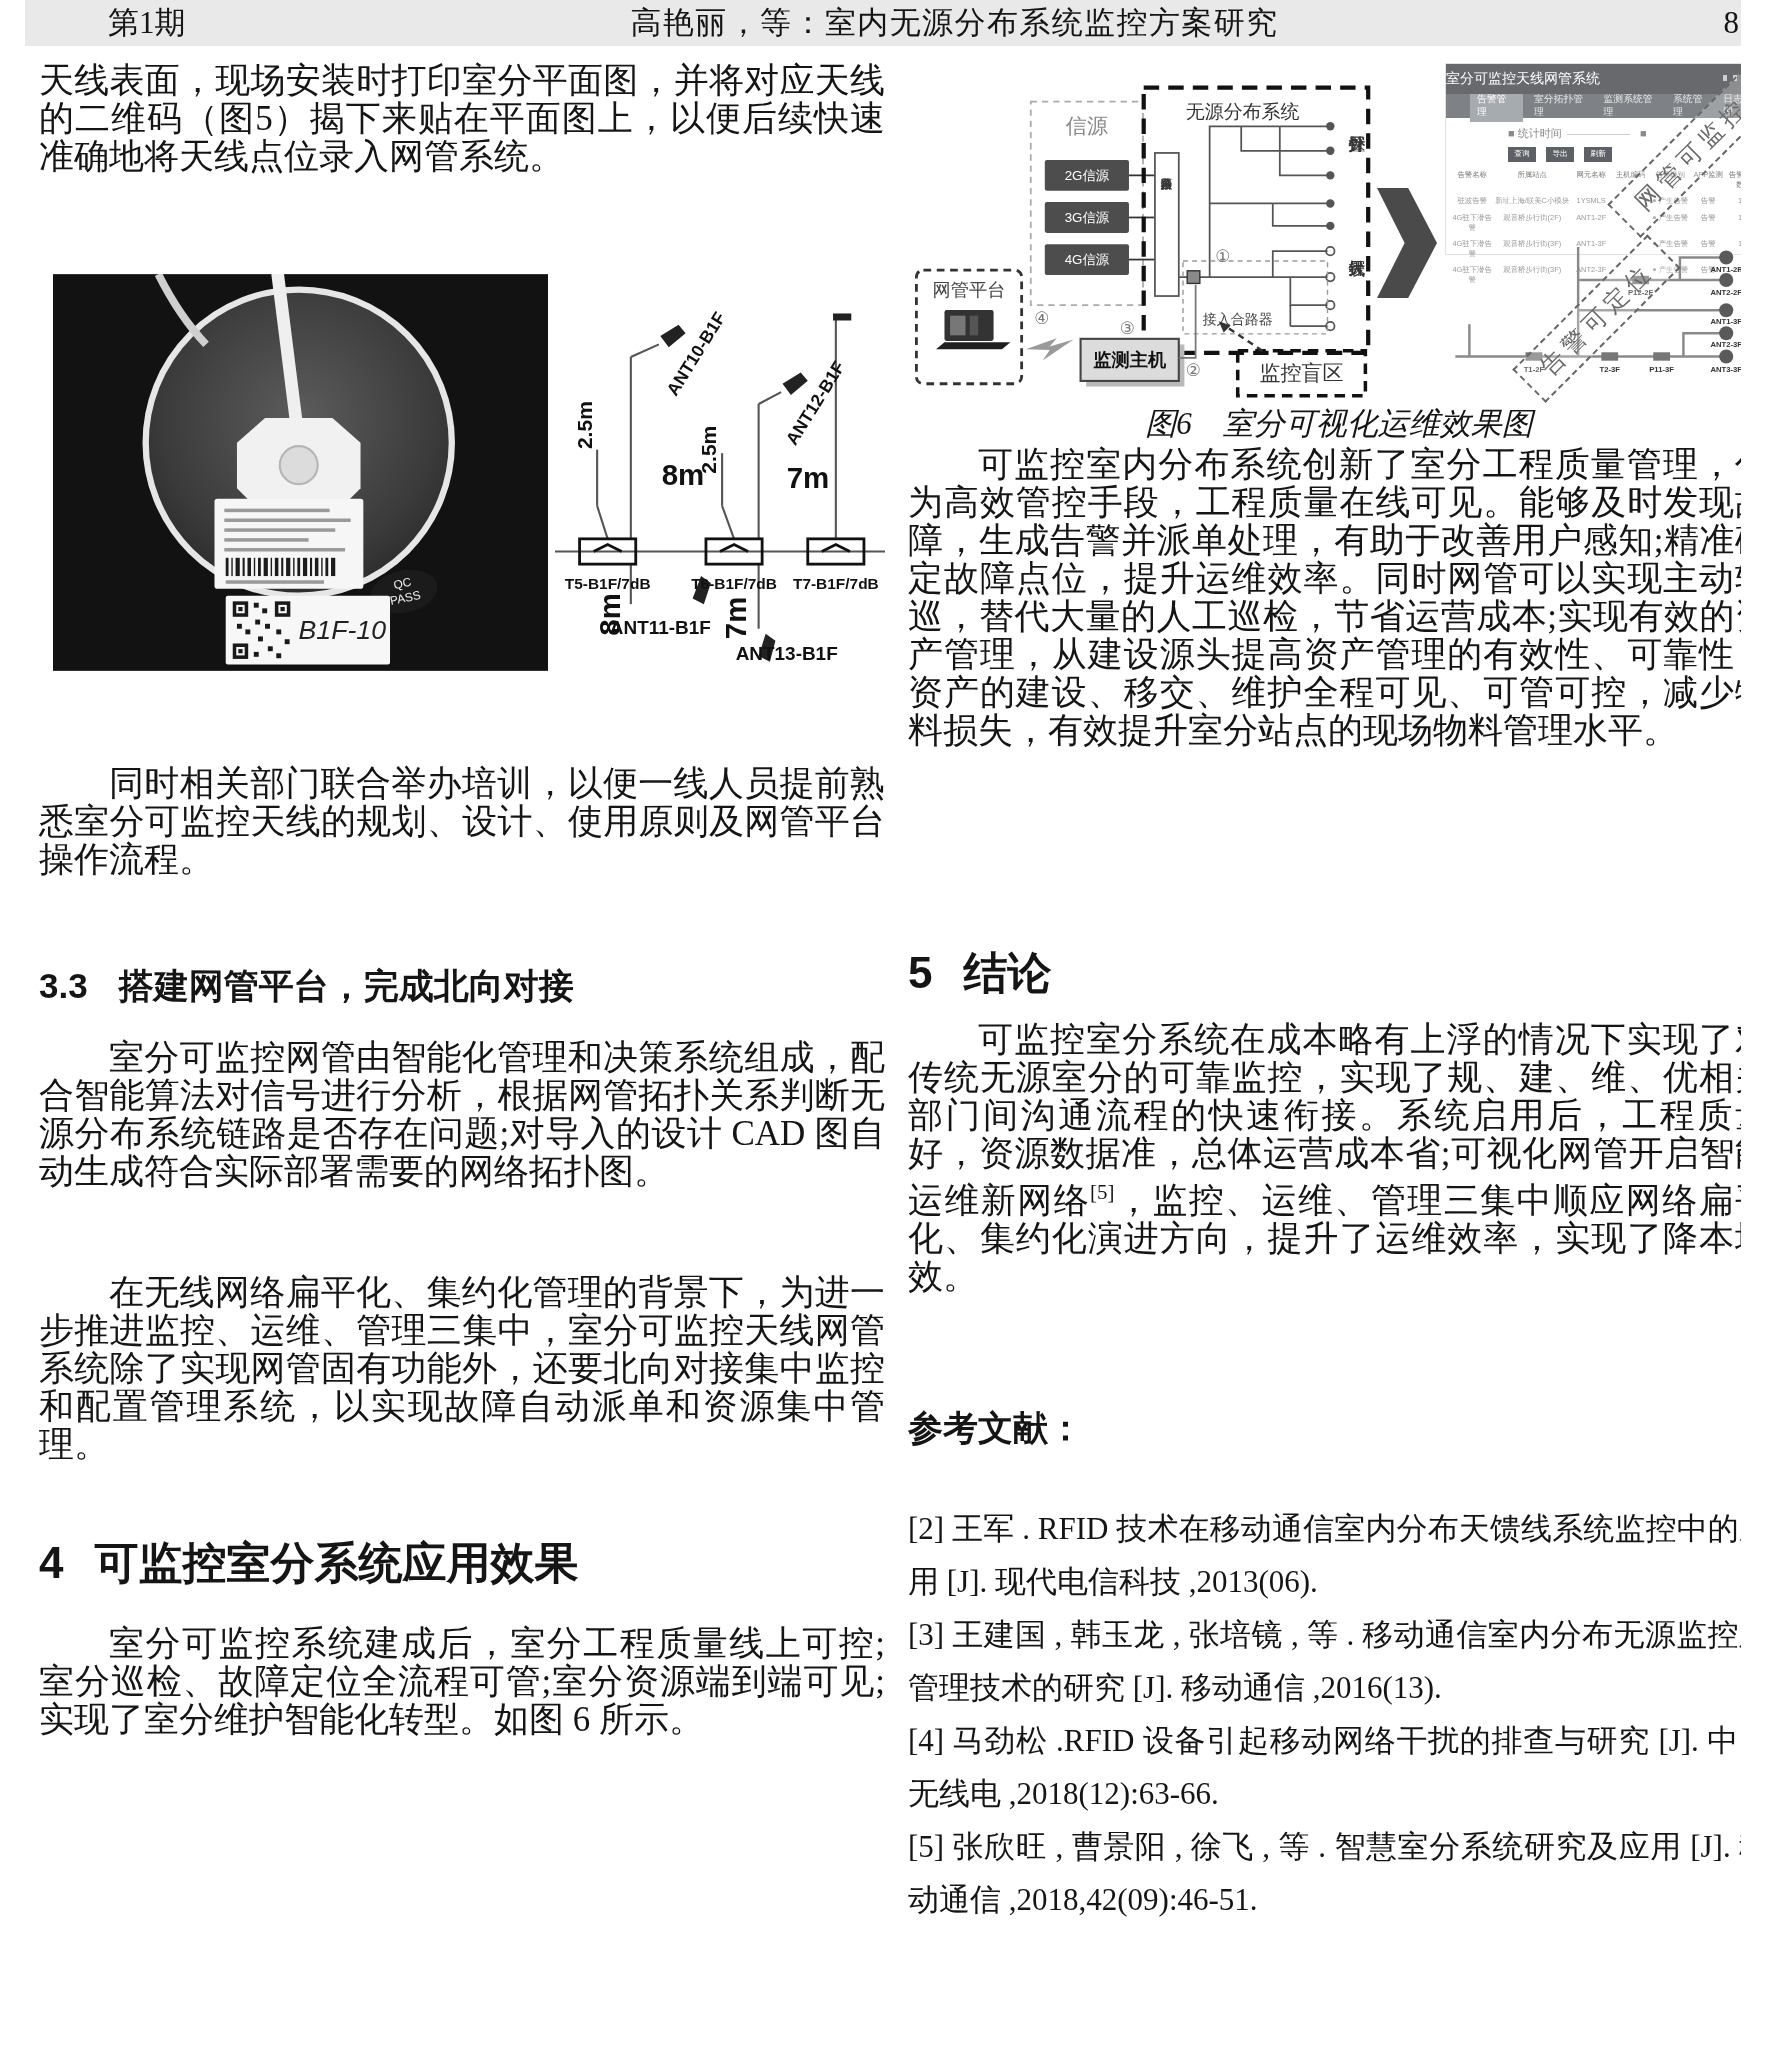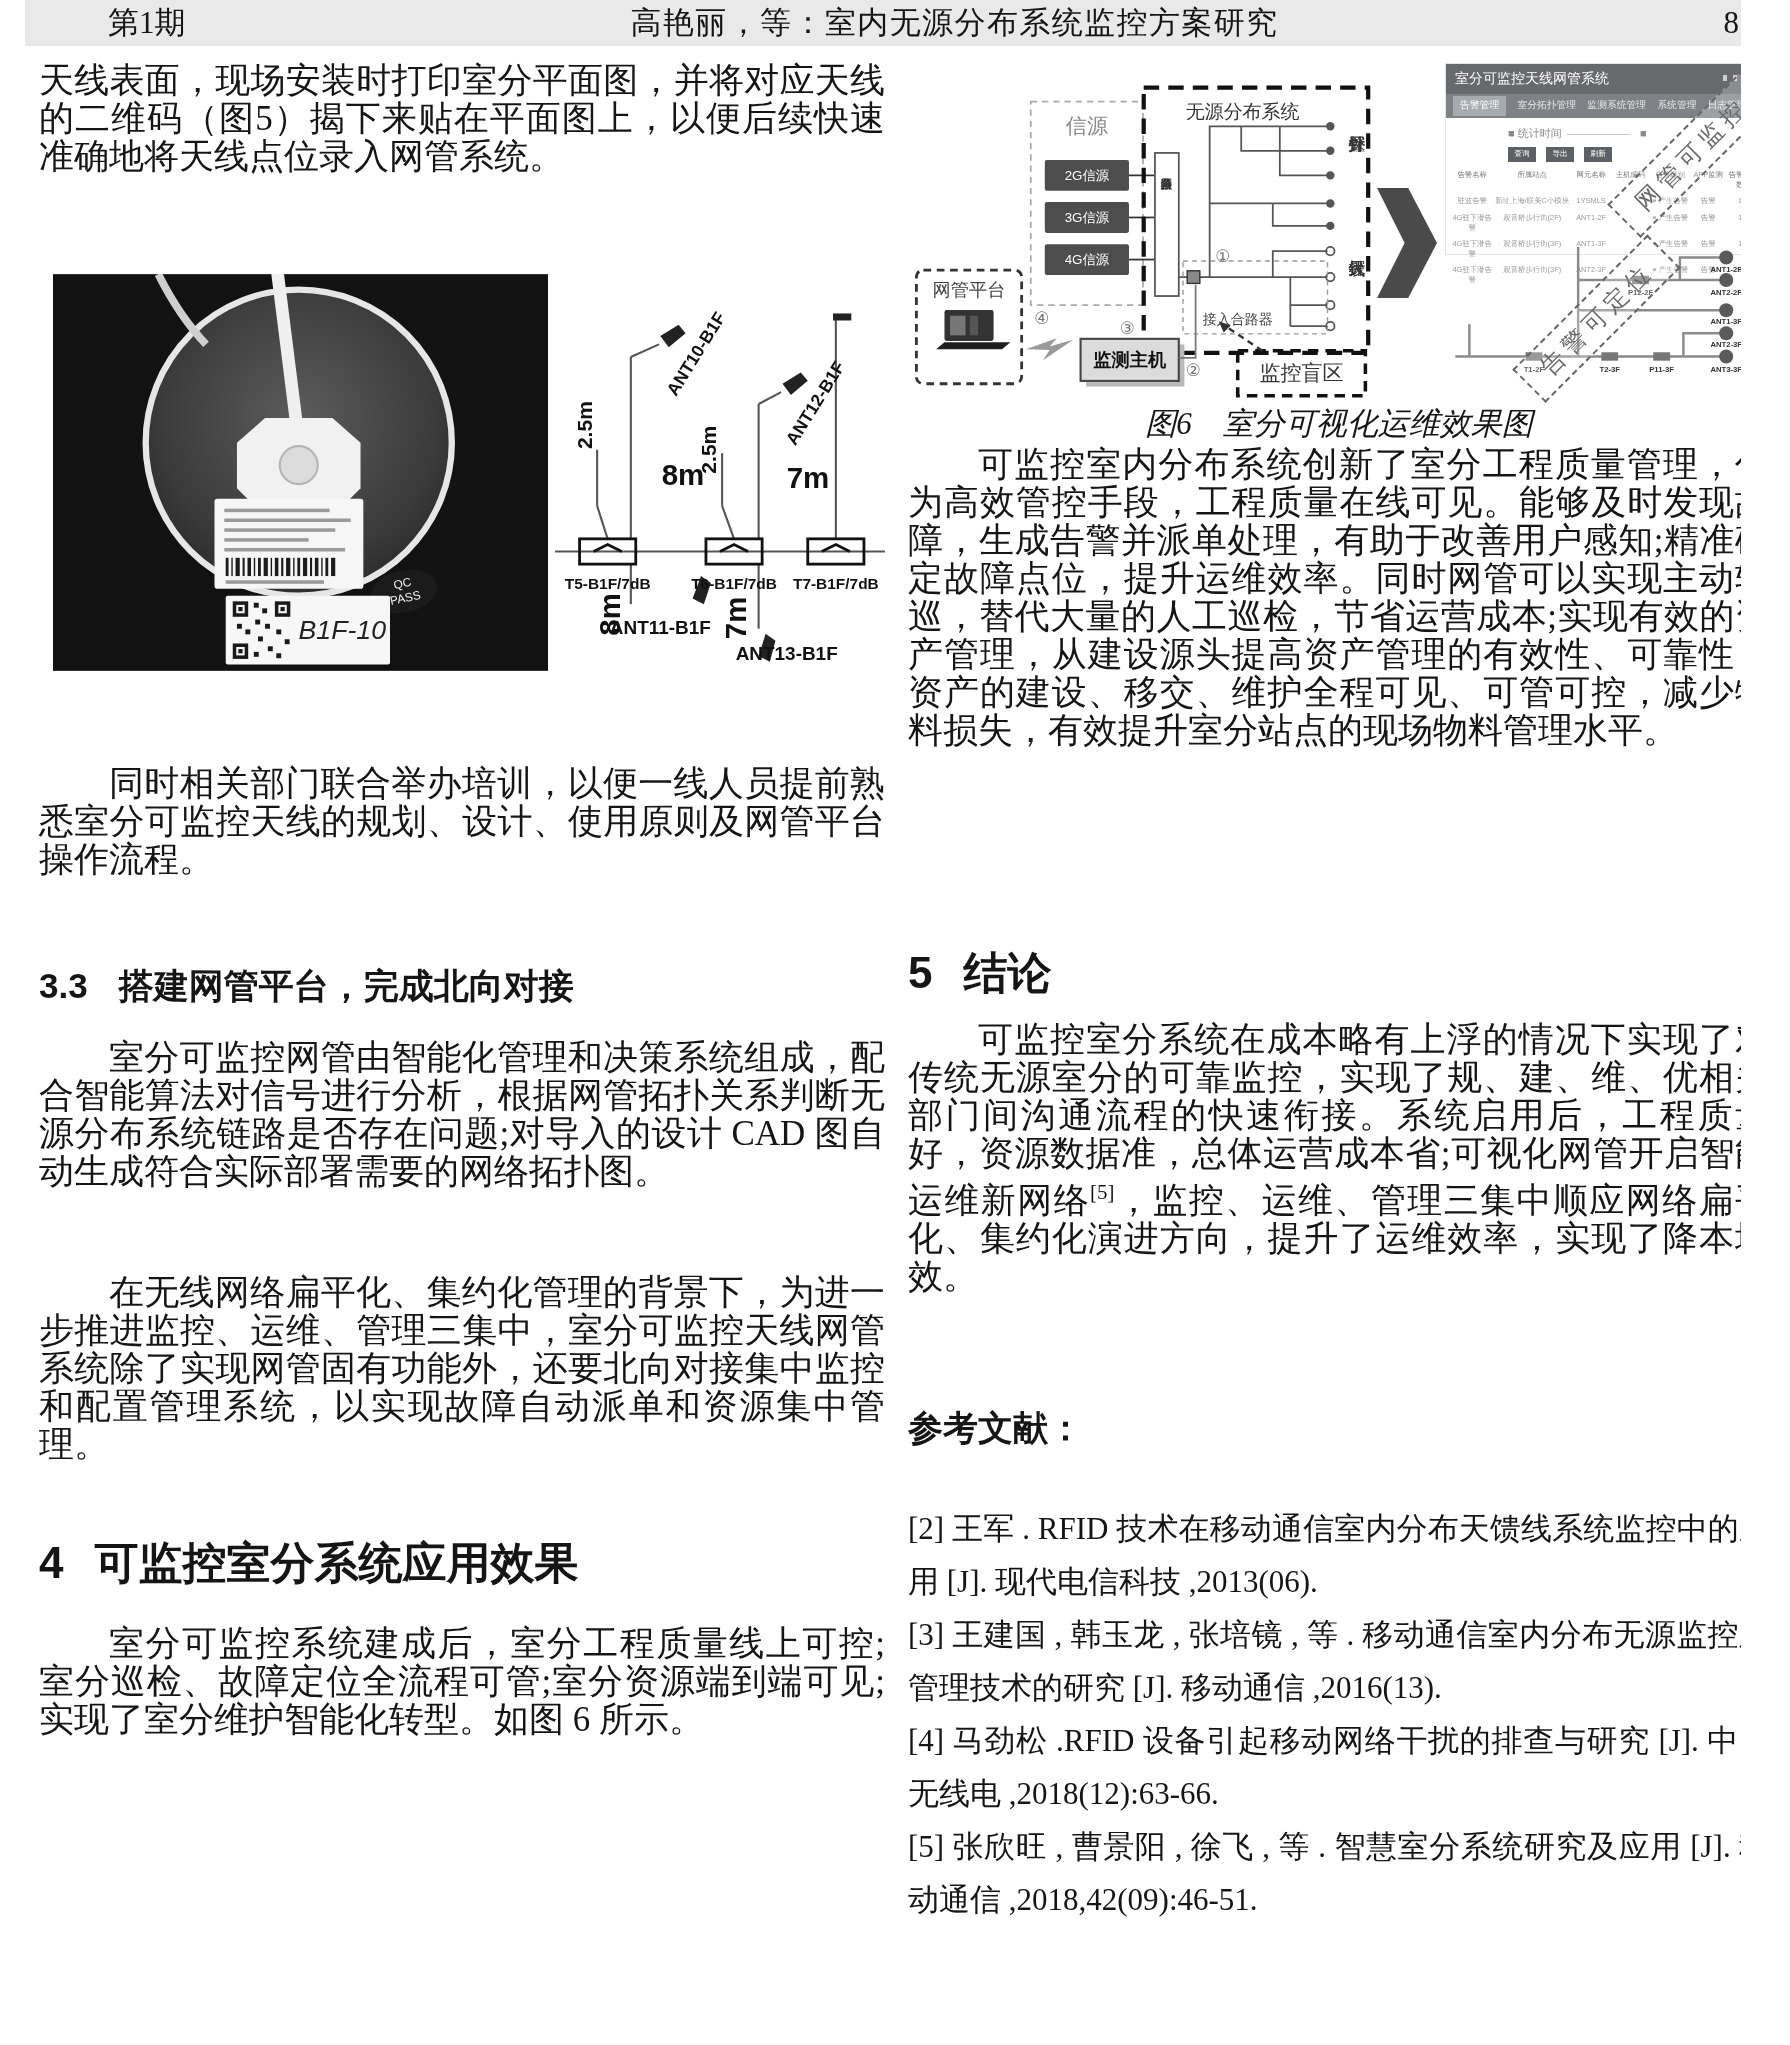--- a/index.html
+++ b/index.html
@@ -30,25 +30,25 @@
   #fig5-photo{position:absolute;left:0;top:0;}
   #fig5-diagram{position:absolute;left:502px;top:0;}
   
   #fig6{position:absolute;left:908px;top:63px;width:862px;height:337px;}
   #fig6-left{position:absolute;left:0;top:0;}
   .chevron{position:absolute;left:469px;top:125px;width:60px;height:110px;background:#4a4a4a;
            clip-path:polygon(0 0,52% 0,100% 50%,52% 100%,0 100%,46% 50%);}
   .ui{position:absolute;left:537px;top:0;width:316px;background:#fff;border:0.7px solid #e2e2e2;
       font-family:"Liberation Sans","DejaVu Sans",sans-serif;}
   .ui-title{height:29.5px;background:#67696d;color:#fff;font-size:14px;line-height:29.5px;
-            padding-left:9px;position:relative;}
+            padding-left:0;position:relative;}
   .ui-dots{position:absolute;right:7px;top:11.2px;width:32px;height:5.6px;
            background:repeating-linear-gradient(90deg,#cfcfcf 0 4.2px,transparent 4.2px 9.8px);}
   .ui-menu{height:24px;background:#7e8286;display:flex;align-items:center;gap:11.2px;
-           padding-left:7px;font-size:9.8px;color:#e8e8e8;}
+           padding-left:24px;font-size:9.8px;color:#e8e8e8;}
   .ui-tab-active{background:#a6abaf;padding:3.5px 7px;color:#fff;}
   .ui-body{position:relative;height:128px;color:#999;}
   .ui-filter{margin:8.4px 0 0 62px;font-size:11px;color:#8a8a8a;}
   .ui-filter .line{display:inline-block;width:63px;border-bottom:0.7px solid #ccc;margin:0 9.8px 2.1px 5.6px;}
   .ui-btnrow{margin:5.6px 0 0 62px;}
   .ui-btn{display:inline-block;background:#5d6165;color:#fff;font-size:7.7px;
           padding:2.1px 6.3px;margin-right:7px;}
   .ui-table{display:grid;grid-template-columns:44px 76px 42px 37px 42px 34px 29.5px;
             row-gap:6.3px;margin:8.4px 4.2px 0;font-size:7.4px;color:#9a9a9a;text-align:center;}
   .ui-th{color:#777;}

